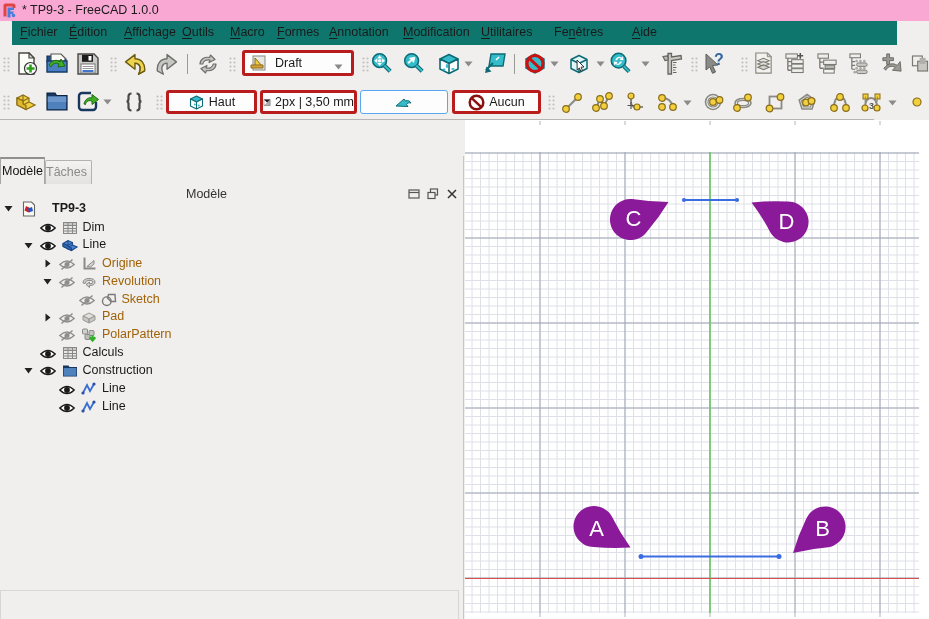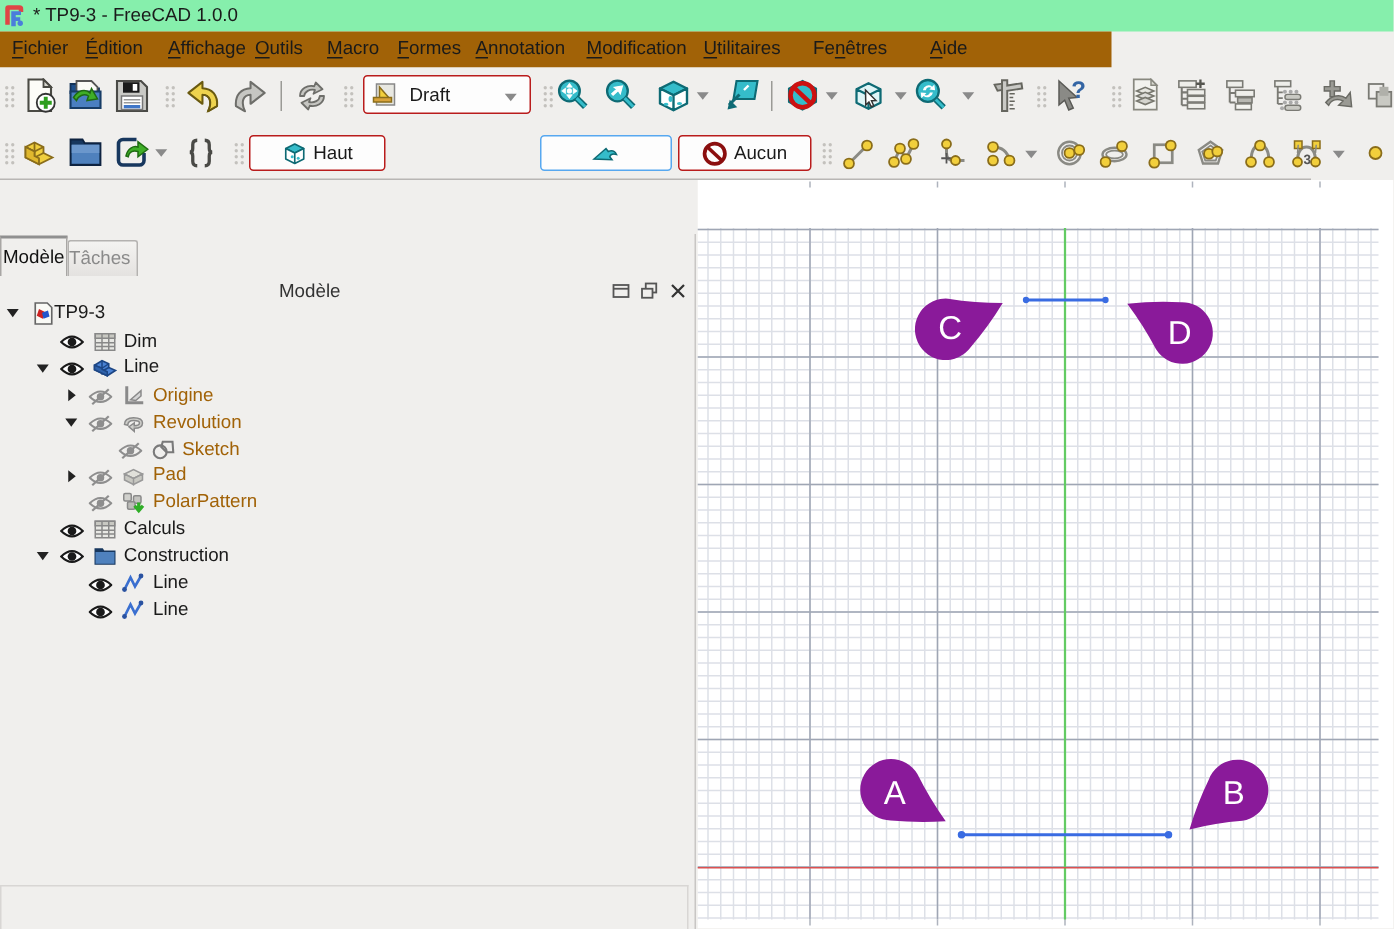--- a/index.html
+++ b/index.html
@@ -1,23 +1,23 @@
 <!DOCTYPE html>
 <html><head><meta charset="utf-8"><style>
 * { margin:0; padding:0; box-sizing:border-box; }
 body { width:929px; height:619px; font-family:"Liberation Sans", sans-serif; overflow:hidden; background:#f0efed; }
-#titlebar { position:absolute; left:0; top:0; width:929px; height:21px; background:#86efac; }
+#titlebar { position:absolute; left:0; top:0; width:929px; height:21px; background:#f9a8d4; }
 #titlebar .txt { position:absolute; left:22px; top:3px; font-size:12.5px; color:#1a1a1a; }
-#menubar { position:absolute; left:0; top:21px; width:741px; height:24px; background:#a16207; font-size:12.5px; color:#1a1a1a; }
+#menubar { position:absolute; left:12px; top:21px; width:885px; height:24px; background:#0f766e; font-size:12.5px; color:#1a1a1a; }
 #menubar span { position:absolute; top:4px; }
 #menubar u { text-decoration:underline; text-underline-offset:2px; }
 #tb1 { position:absolute; left:0; top:45px; width:929px; height:39px; background:#f0efed; }
 #tb2 { position:absolute; left:0; top:84px; width:874px; height:36px; background:#f0efed; border-bottom:1px solid #b8b6b4;padding-left:28px; }
 .vsep { position:absolute; width:1px; height:20px; background:#9a9a96; }
-.btn { position:absolute; height:24px; top:6px; background:#fdfdfd; border:1px solid #b91c1c; border-radius:3px; font-size:12.5px; color:#1a1a1a; display:flex; align-items:center; justify-content:center; gap:4px; white-space:nowrap; }
+.btn { position:absolute; height:24px; top:6px; background:#fdfdfd; border:3px solid #b91c1c; border-radius:3px; font-size:12.5px; color:#1a1a1a; display:flex; align-items:center; justify-content:center; gap:4px; white-space:nowrap; }
 #main { position:absolute; left:0; top:120px; width:929px; height:499px; background:#f0efed; }
 #dock { position:absolute; left:0; top:0; width:464px; height:499px; border-right:1px solid #c8c6c4;margin-top:36px; }
 .tab { position:absolute; font-size:12.5px; }
 #tab-active { left:0; top:1px; width:45px; height:27px; background:#f0efed; border:1px solid #a8a6a4; border-bottom:none; border-top:2px solid #909090; color:#111; text-align:center; padding-top:5px; }
 #tab-inactive { left:45px; top:4px; width:47px; height:24px; background:linear-gradient(#f4f3f1,#e4e2e0); border:1px solid #b4b2b0; border-bottom:none; border-radius:2px 2px 0 0; color:#8a8a8a; text-align:left; padding-top:4px; }
 #docktitle { position:absolute; left:0; top:28px; width:464px; height:22px; }
 #docktitle .t { position:absolute; left:186px; top:3px; font-size:12.5px; color:#333; }
 .tree-label { position:absolute; font-size:12.5px; color:#1a1a1a; white-space:nowrap; }
 .tree-label.dis { color:#a16207; }
 #bottombox { position:absolute; left:0px; top:434px; width:459px; height:65px; border:1px solid #d8d6d4; border-bottom:none; background:#f0efed; }
@@ -299,20 +299,28 @@
       <circle cx="5.5" cy="13.5" r="1.1" fill="#c3c1bd"></circle>
     </svg>
     <div class="btn" style="left:166px;width:91px">
       <svg width="17" height="17" viewBox="0 0 17 17">
         <path d="M2.5 5 L8.5 2 L14.5 5 L8.5 8 Z" fill="#35bcca" stroke="#0e6a74" stroke-width="1.1" stroke-linejoin="round"></path>
         <path d="M2.5 5 V12 L8.5 15 V8 Z M14.5 5 V12 L8.5 15 V8 Z" fill="#fff" stroke="#0e6a74" stroke-width="1.1" stroke-linejoin="round"></path>
         <circle cx="6.8" cy="10.5" r="1" fill="#35bcca"></circle>
         <circle cx="10.8" cy="11.5" r="1" fill="#35bcca"></circle>
       </svg>
       <span>Haut</span>
+    </div>
+    <div class="btn" style="left:260px;width:97px">
+      <svg width="15" height="15" viewBox="0 0 17 17">
+        <path d="M2 2 H15 V15 Z" fill="#1a1a1a"></path>
+        <path d="M15 2 V15 H2 Z" fill="#b0b0b0"></path>
+        <path d="M2 2 H15 V15 H2 Z" fill="none" stroke="#555" stroke-width="1"></path>
+      </svg>
+      <span>2px | 3,50 mm</span>
     </div>
     <div class="btn" style="left:360px;width:88px;border:1px solid #57a8f0">
       <svg width="20" height="16" viewBox="0 0 20 16">
         <path d="M2 12 L10 5 L11.5 7 C14 6 16 7 17 9 C15 8.5 13 9 12.5 10.5 L14 12.5 Z" fill="#35bcca" stroke="#0e6a74" stroke-width="1"></path>
       </svg>
     </div>
     <div class="btn" style="left:452px;width:89px">
       <svg width="17" height="17" viewBox="0 0 18 18">
         <circle cx="9" cy="9" r="7.2" fill="none" stroke="#8b0f0f" stroke-width="2.6"></circle>
         <path d="M4.2 4.6 L13.8 13.6" stroke="#8b0f0f" stroke-width="2.6"></path>
@@ -420,21 +428,21 @@
         </svg>
 </div>
 <svg style="position:absolute;left:4.0px;top:48.0px" width="9" height="9" viewBox="0 0 9 9">
         <path d="M0.5 2 L8.5 2 L4.5 7.5 Z" fill="#222"></path>
       </svg>
       <svg style="position:absolute;left:21px;top:44.5px" width="16" height="16" viewBox="0 0 16 16">
         <path d="M2.5 1 h8 l3 3 v11 h-11 z" fill="#fafaf6" stroke="#666" stroke-width="1.1"></path>
         <path d="M5 5 l5 2.5 -2.5 4 -4-2 z" fill="#cc2222"></path>
         <path d="M7 7.5 l4-1.5 1 4 -4 1.5 z" fill="#2255cc"></path>
       </svg>
-      <div class="tree-label" style="left:36px;top:44.5px;font-weight:normal">TP9-3</div>
+      <div class="tree-label" style="left:52px;top:44.5px;font-weight:bold">TP9-3</div>
       <svg style="position:absolute;left:39.5px;top:66.0px" width="16" height="12" viewBox="0 0 16 12">
         <path d="M0.8 6 Q8 -1.2 15.2 6 Q8 13.2 0.8 6 Z" fill="#fff" stroke="#1a1a1a" stroke-width="1.4"></path>
         <circle cx="8" cy="6" r="2.9" fill="#1a1a1a"></circle>
       </svg>
       <svg style="position:absolute;left:61.5px;top:63.5px" width="16" height="16" viewBox="0 0 16 16">
         <rect x="1.5" y="2.5" width="13" height="11" fill="#e8e8e4" stroke="#888" stroke-width="1"></rect>
         <rect x="1.5" y="2.5" width="13" height="3" fill="#c8c8c2" stroke="#888" stroke-width="1"></rect>
         <path d="M1.5 8.5 h13 M1.5 11 h13 M6 2.5 v11 M10.5 2.5 v11" stroke="#888" stroke-width="1"></path>
       </svg>
       <div class="tree-label" style="left:82.5px;top:63.5px">Dim</div>

